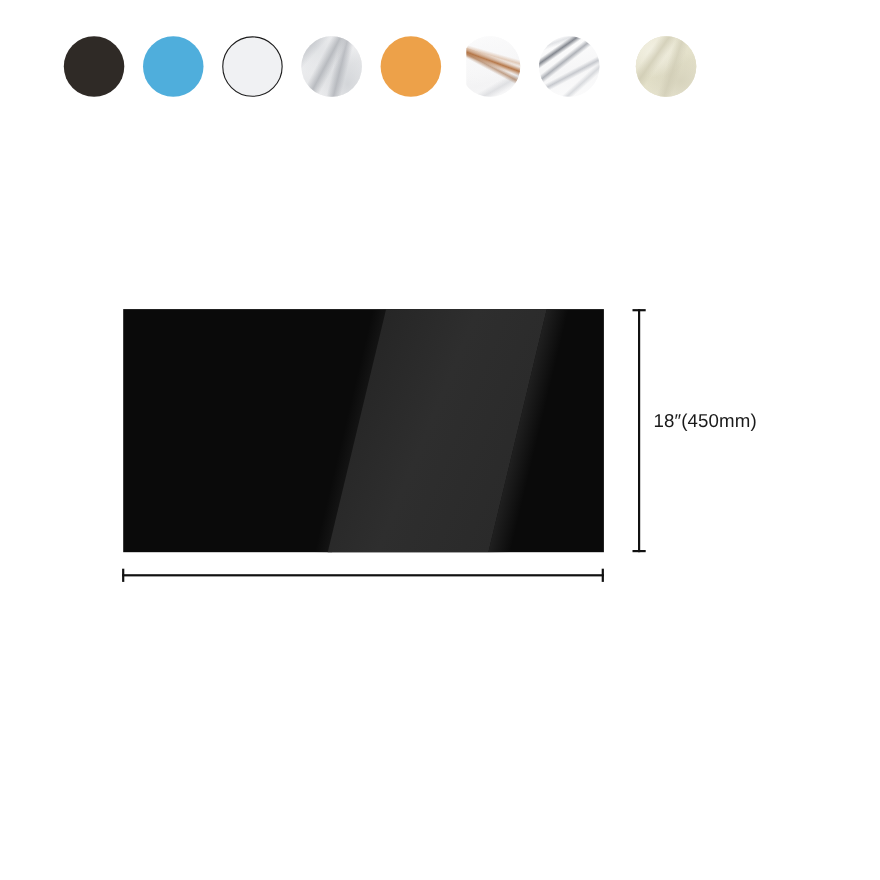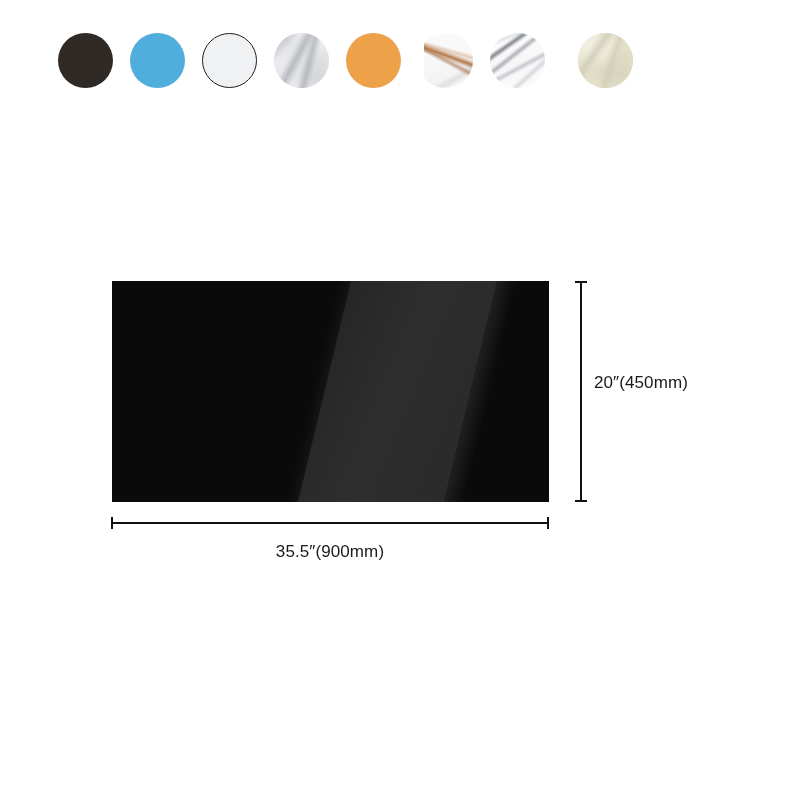--- a/index.html
+++ b/index.html
@@ -240,22 +240,21 @@
     <span class="gloss-soft"></span>
     <span class="gloss"></span>
     <span class="gloss-edge"></span>
   </div>
 
   <div class="dim-v">
     <span class="cap top"></span>
     <span class="shaft"></span>
     <span class="cap bottom"></span>
   </div>
-  <div class="dim-label vertical">20″(450mm)</div>
+  <div class="dim-label vertical">18″(450mm)</div>
 
   <div class="dim-h">
     <span class="cap start"></span>
     <span class="shaft"></span>
     <span class="cap end"></span>
   </div>
-  <div class="dim-label horizontal">35.5″(900mm)</div>
 
 </div>
 
 </body></html>

